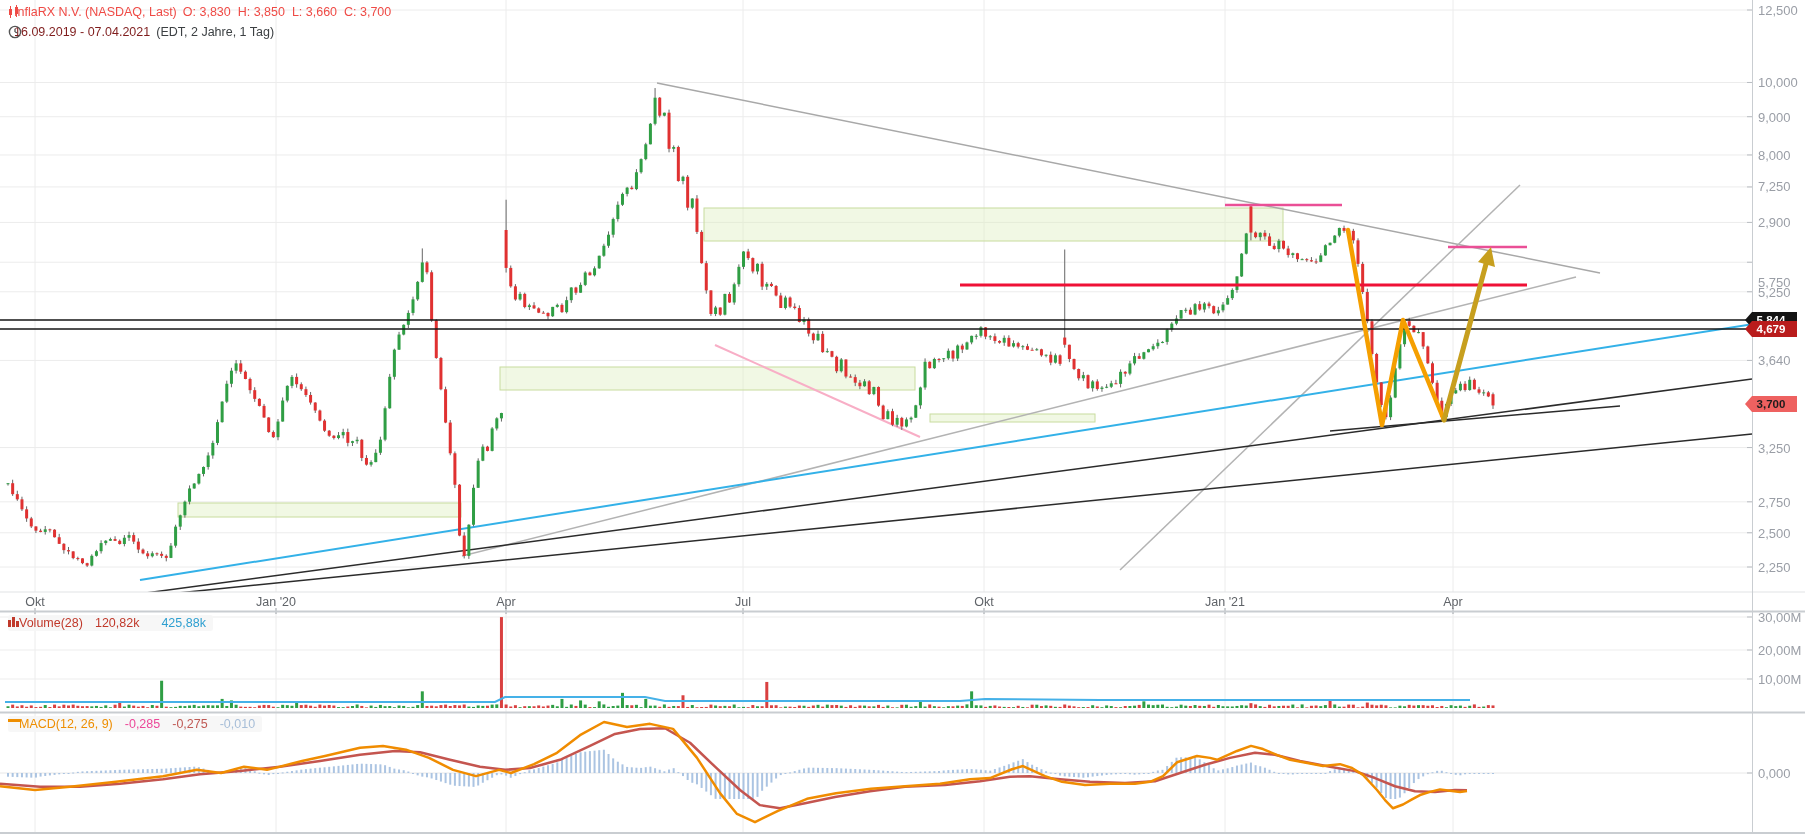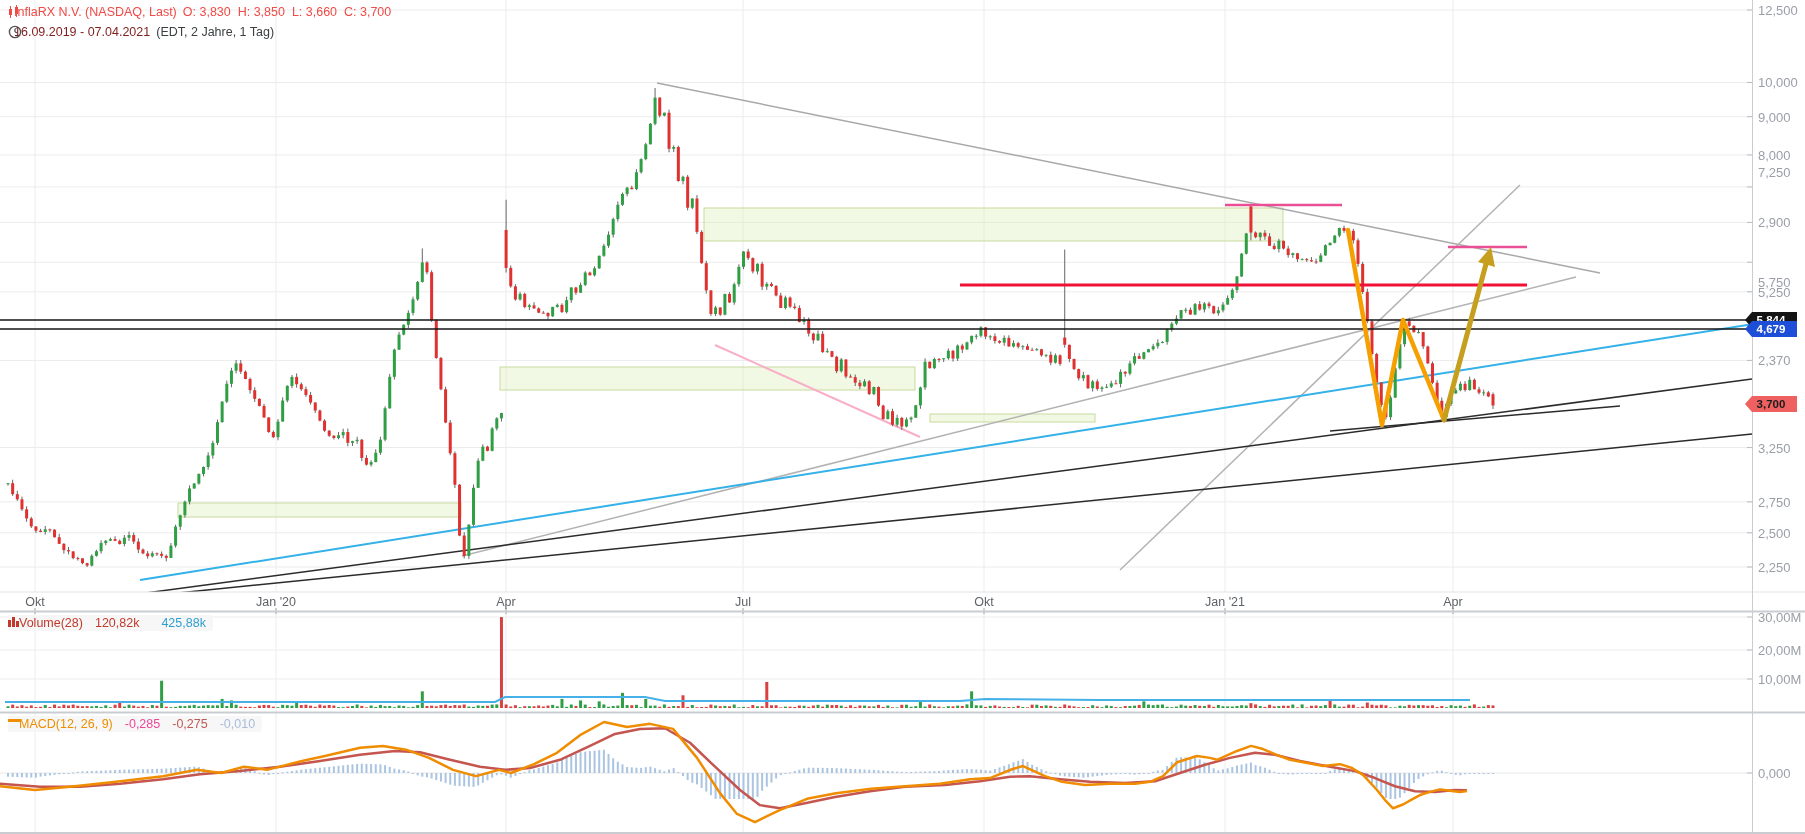--- a/index.html
+++ b/index.html
@@ -1460,39 +1460,39 @@
     <span id="macd-v1" class="lg-sp" style="color: #ec4899;">-0,285</span>
     <span id="macd-v2" class="lg-sp" style="color: rgb(192, 90, 85);">-0,275</span>
     <span id="macd-v3" class="lg-sp" style="color: rgb(167, 190, 216);">-0,010</span>
   </div>
 
   <div id="labels-layer">
       <div class="axis-label" style="top: 10px;">12,500</div>
       <div class="axis-label" style="top: 82.4814px;">10,000</div>
       <div class="axis-label" style="top: 116.705px;">9,000</div>
       <div class="axis-label" style="top: 154.963px;">8,000</div>
-      <div class="axis-label" style="top: 172px;">7,250</div>
+      <div class="axis-label" style="top: 186px;">7,250</div>
       <div class="axis-label" style="top: 222.408px;">2,900</div>
       <div class="axis-label" style="top: 262.232px; margin-top: 20px;">5,750</div>
       <div class="axis-label" style="top: 291.781px;">5,250</div>
-      <div class="axis-label" style="top: 360.418px;">2,370</div>
+      <div class="axis-label" style="top: 360.418px;">3,640</div>
       <div class="axis-label" style="top: 447.556px;">3,250</div>
       <div class="axis-label" style="top: 501.818px;">2,750</div>
       <div class="axis-label" style="top: 532.777px;">2,500</div>
       <div class="axis-label" style="top: 567px;">2,250</div>
       <div class="x-label" style="left: 35px;">Okt</div>
       <div class="x-label" style="left: 276px;">Jan '20</div>
       <div class="x-label" style="left: 506px;">Apr</div>
       <div class="x-label" style="left: 743px;">Jul</div>
       <div class="x-label" style="left: 984px;">Okt</div>
       <div class="x-label" style="left: 1225px;">Jan '21</div>
       <div class="x-label" style="left: 1453px;">Apr</div>
       <div class="axis-label" style="top: 617px;">30,00M</div>
       <div class="axis-label" style="top: 650px;">20,00M</div>
       <div class="axis-label" style="top: 679px;">10,00M</div>
       <div class="axis-label" style="top: 773px;">0,000</div>
     </div>
   <div id="badges-layer">
       <div class="badge" style="top: 312px; background: rgb(20, 20, 20); color: rgb(255, 255, 255); z-index: 4;">5,844</div>
-      <div class="badge" style="top: 321px; background: #1d4ed8; color: rgb(255, 255, 255); z-index: 5;">4,679</div>
+      <div class="badge" style="top: 321px; background: #b91c1c; color: rgb(255, 255, 255); z-index: 5;">4,679</div>
       <div class="badge" style="top: 396px; background: rgb(238, 97, 96); color: rgb(28, 28, 28); z-index: 6;">3,700</div>
     </div>
 </div>
 
 </body></html>

